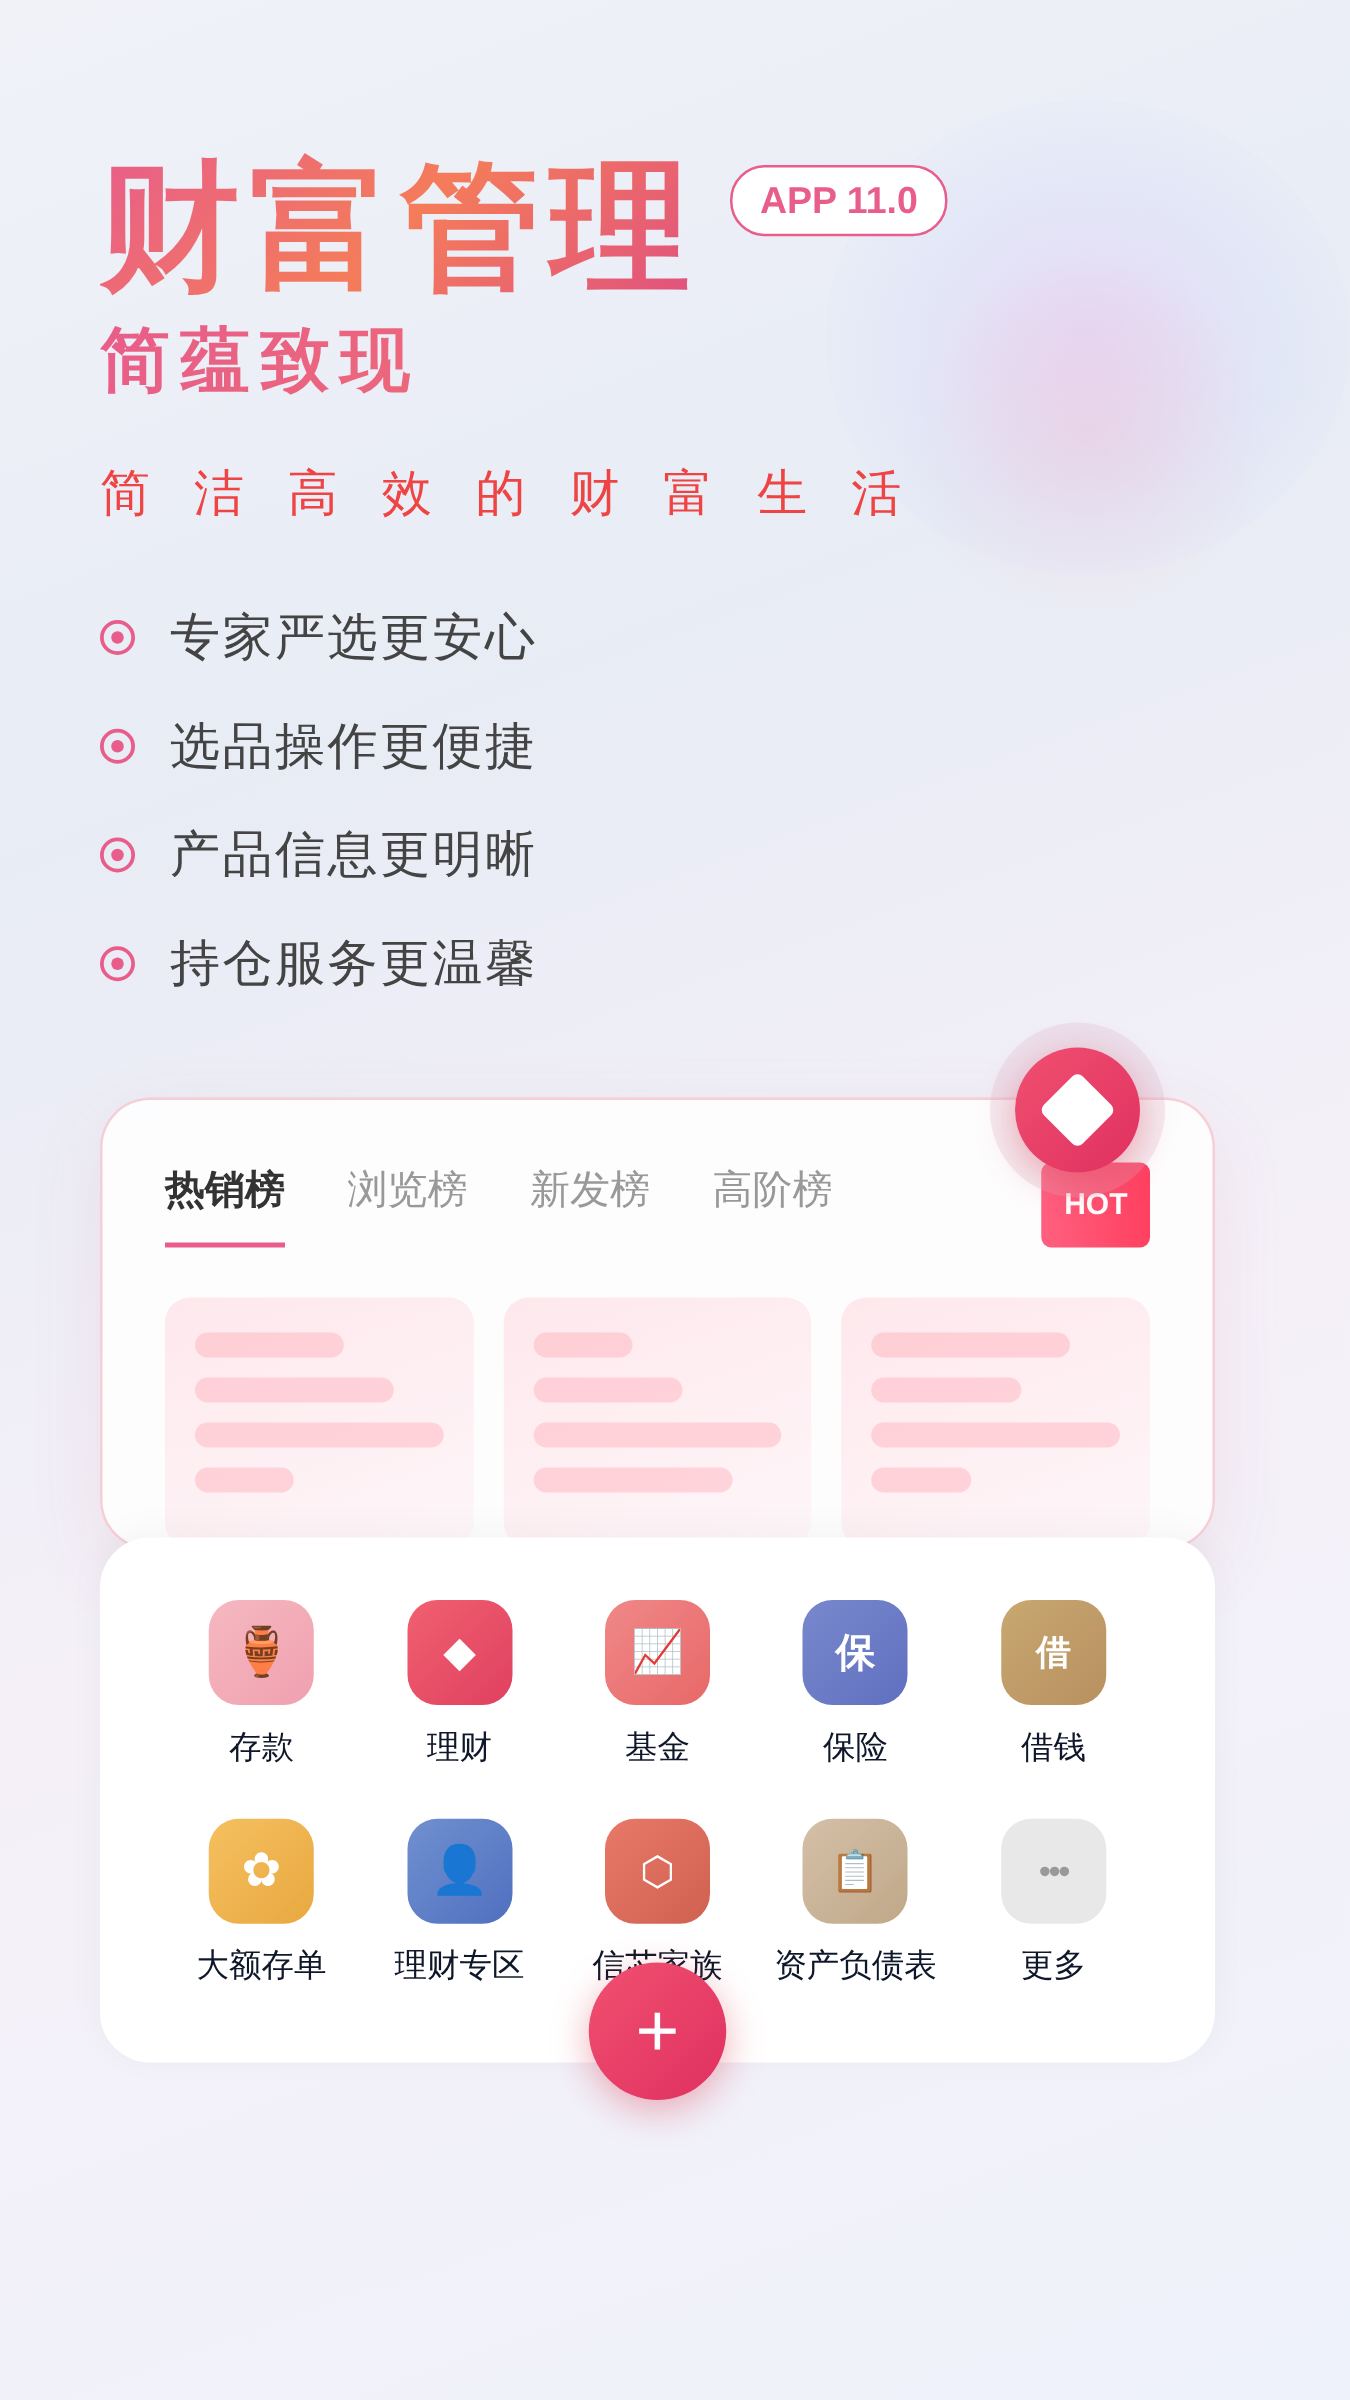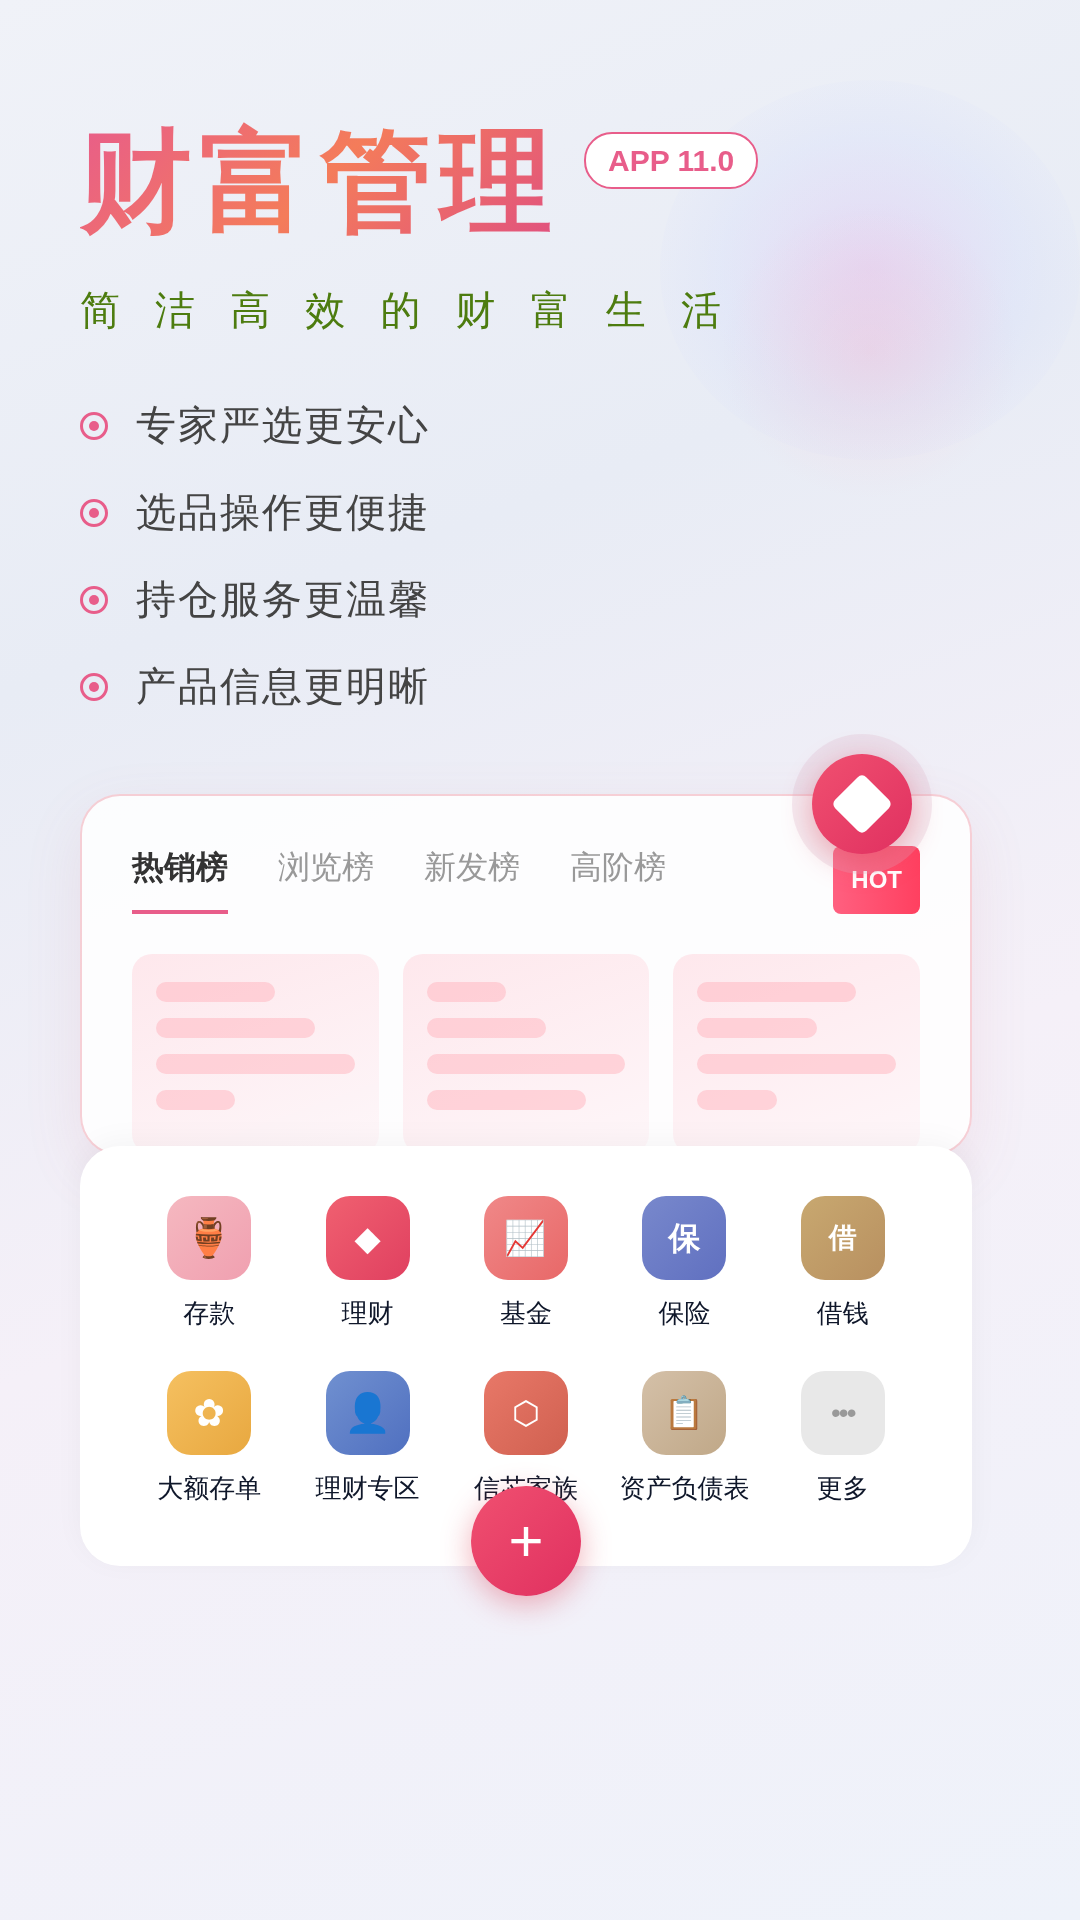--- a/index.html
+++ b/index.html
@@ -87,21 +87,21 @@
       background: linear-gradient(135deg, #e85d8a 0%, #f47c5a 100%);
       -webkit-background-clip: text;
       -webkit-text-fill-color: transparent;
       background-clip: text;
       letter-spacing: 8px;
       margin-top: 8px;
     }
 
     .tagline {
       font-size: 40px;
-      color: #4d7c0f;
+      color: #ef4444;
       letter-spacing: 12px;
       margin-top: 40px;
       margin-bottom: 60px;
     }
 
     
     .features-list {
       list-style: none;
       margin-bottom: 80px;
     }
@@ -336,39 +336,40 @@
 <div class="bg-blob1"></div>
 <div class="bg-blob2"></div>
 
 <div class="page-container">
 
   <div class="hero-section">
     <div class="title-row">
       <div class="main-title">财富管理</div>
       <div class="version-badge">APP 11.0</div>
     </div>
+    <div class="subtitle-row">简蕴致现</div>
     <div class="tagline">简 洁 高 效 的 财 富 生 活</div>
   </div>
 
   <ul class="features-list">
     <li>
       <span class="bullet-icon"></span>
       <span>专家严选更安心</span>
     </li>
     <li>
       <span class="bullet-icon"></span>
       <span>选品操作更便捷</span>
     </li>
     <li>
       <span class="bullet-icon"></span>
-      <span>持仓服务更温馨</span>
+      <span>产品信息更明晰</span>
     </li>
     <li>
       <span class="bullet-icon"></span>
-      <span>产品信息更明晰</span>
+      <span>持仓服务更温馨</span>
     </li>
   </ul>
 
   <div class="mock-ui-wrapper">
 
     <div class="floating-btn">
       <div class="floating-btn-circle">
         <div class="floating-btn-inner">
           <div class="diamond-icon"></div>
         </div>

